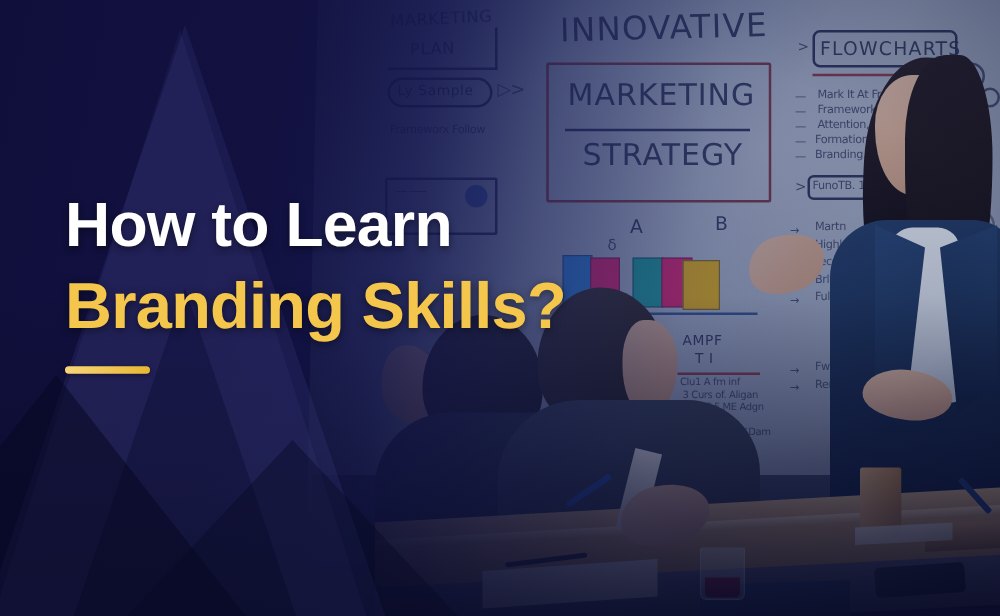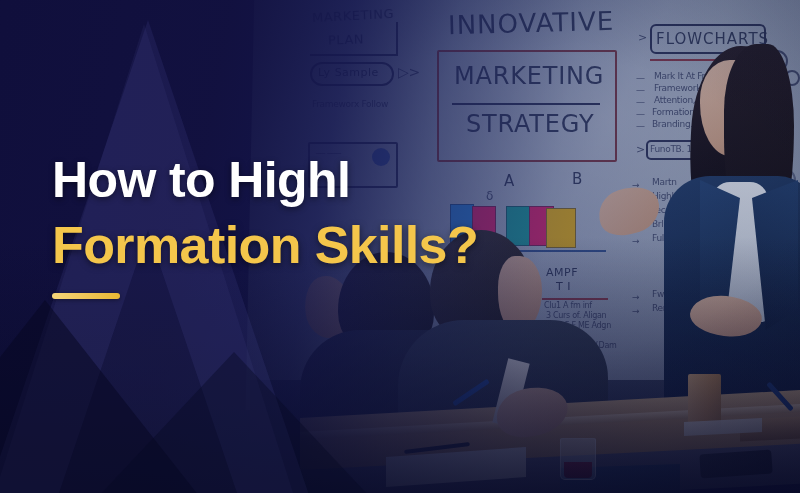--- a/index.html
+++ b/index.html
@@ -390,18 +390,18 @@
     <div class="grade-blue"></div>
     <div class="grade-bottom"></div>
   </div>
 
   <div class="chev chev-solid"></div>
   <div class="chev chev-a"></div>
   <div class="chev chev-dark"></div>
   <div class="chev chev-dark2"></div>
 
   <div class="title-block">
-    <div class="line1">How to Highl</div>
-    <div class="line2">Formation Skills?</div>
+    <div class="line1">How to Learn</div>
+    <div class="line2">Branding Skills?</div>
     <div class="underline"></div>
   </div>
 
 </div>
 
 </body></html>

